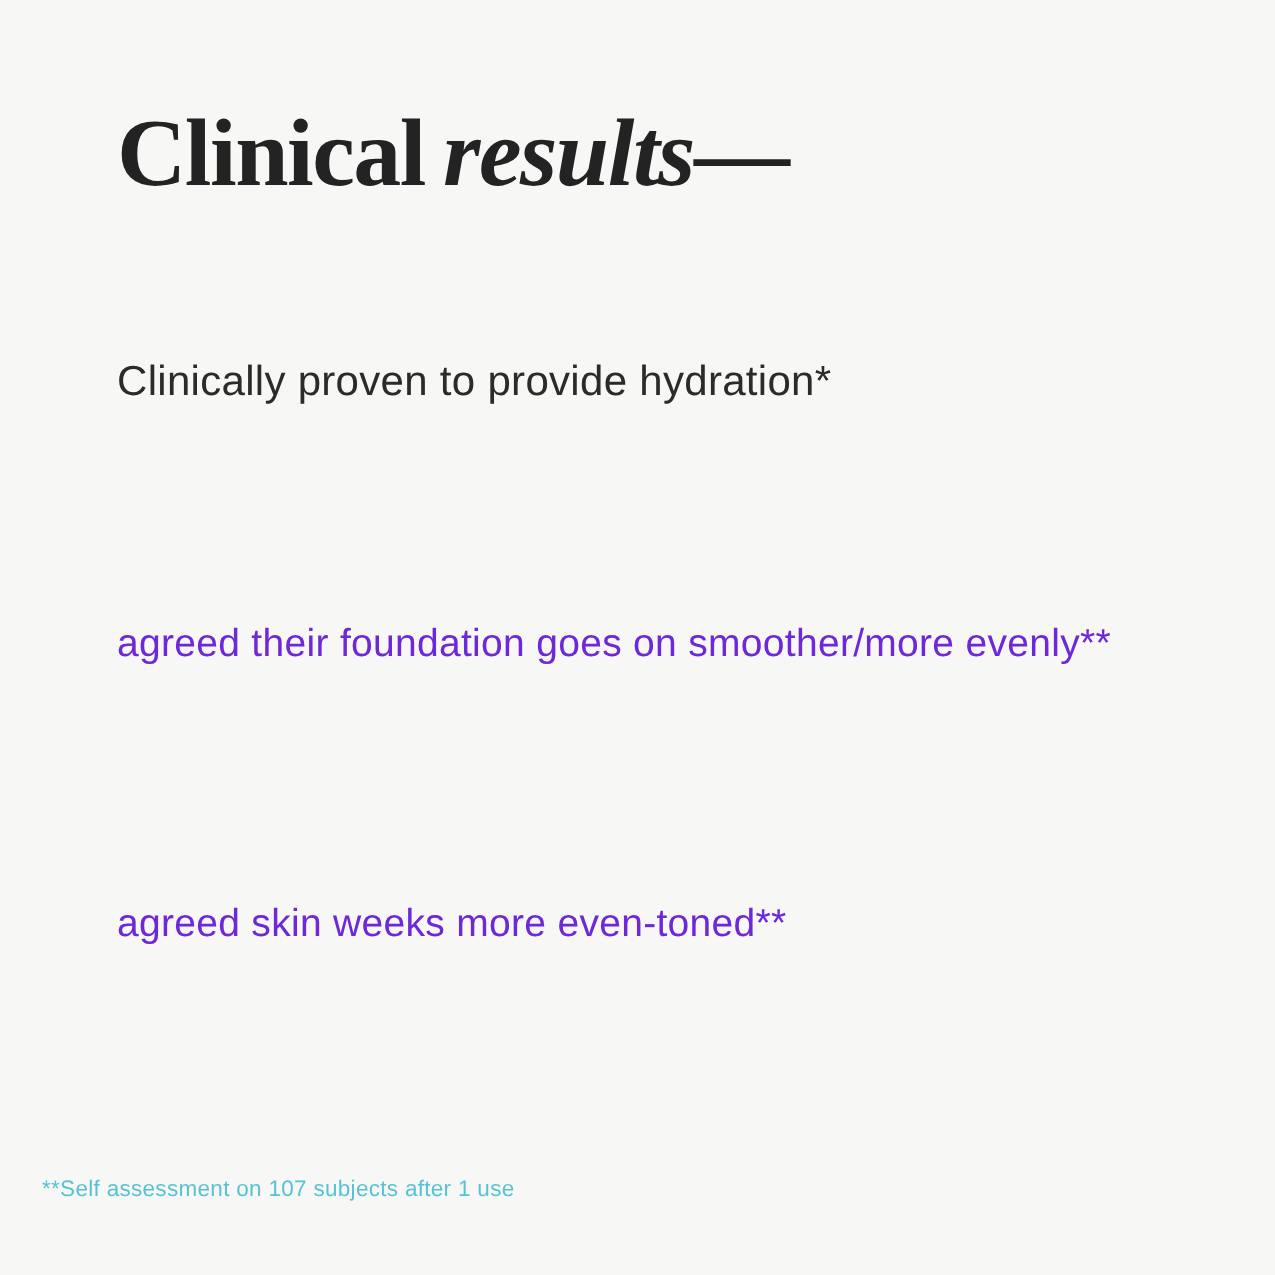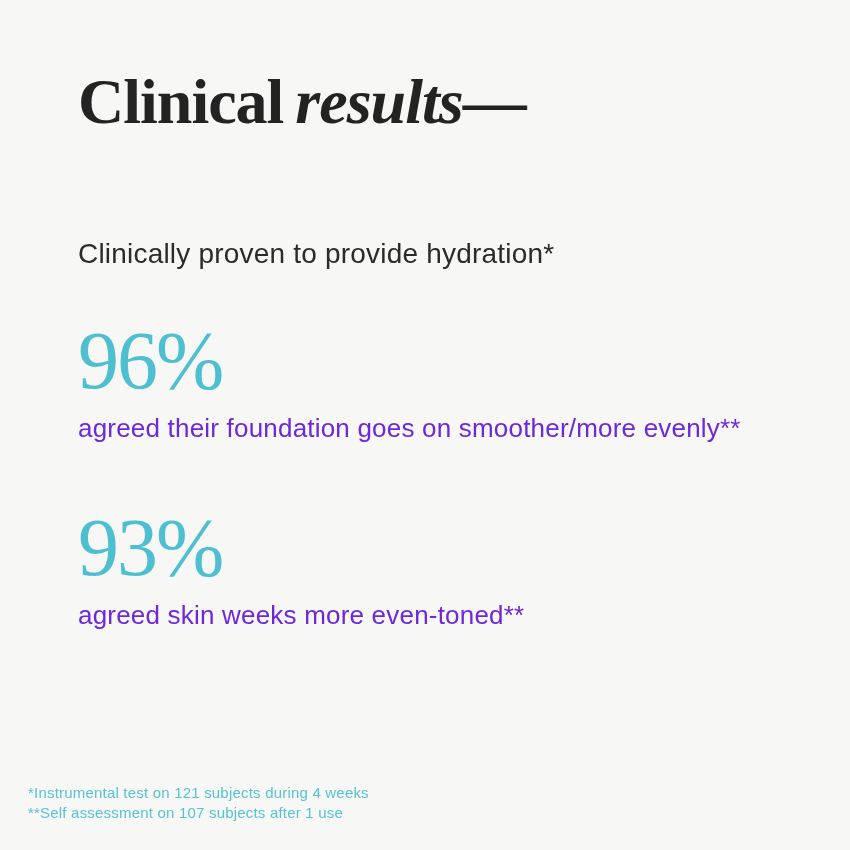--- a/index.html
+++ b/index.html
@@ -92,24 +92,21 @@
 </style>
 </head>
 <body>
 
 <div class="canvas">
 
   <h1 class="title"><span>Clinical</span><em>results</em><span>—</span></h1>
 
   <p class="intro">Clinically proven to provide hydration*</p>
 
-  <div class="stat-value stat1-value">96%</div>
   <p class="stat-desc stat1-desc">agreed their foundation goes on smoother/more evenly**</p>
 
-  <div class="stat-value stat2-value">93%</div>
   <p class="stat-desc stat2-desc">agreed skin weeks more even-toned**</p>
 
   <div class="footnotes">
-    <div class="footnote-line">*Instrumental test on 121 subjects during 4 weeks</div>
     <div class="footnote-line">**Self assessment on 107 subjects after 1 use</div>
   </div>
 
 </div>
 
 </body></html>

